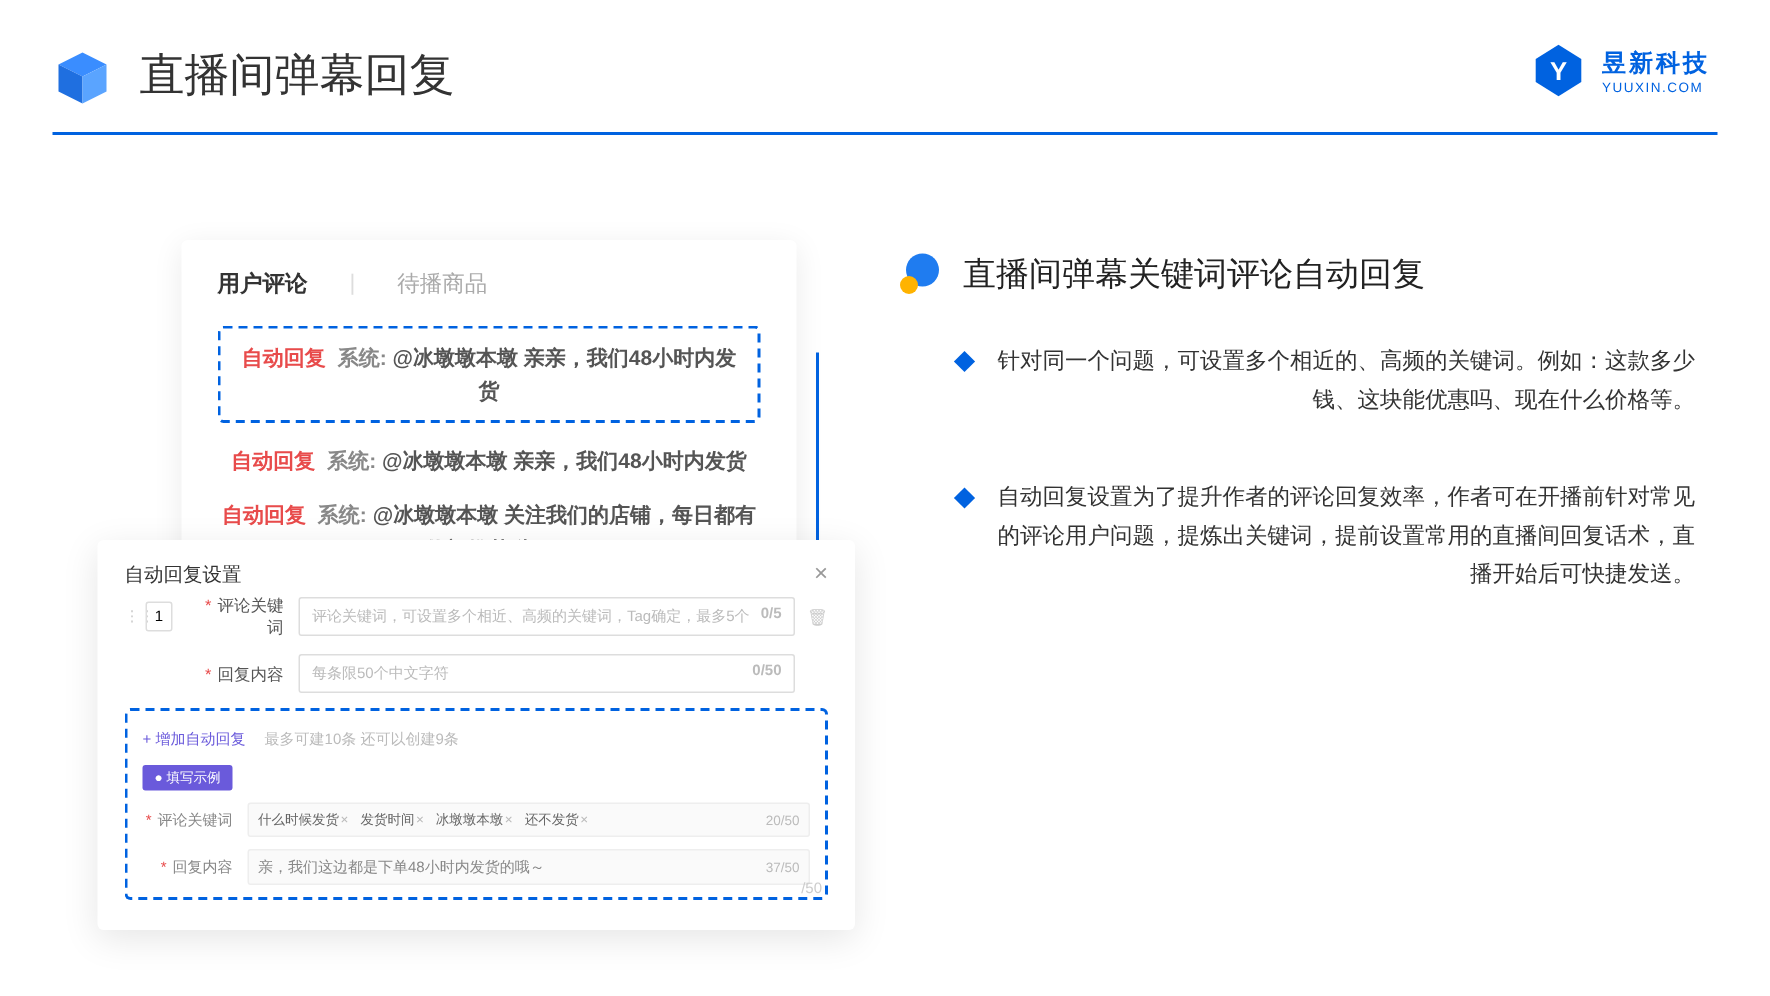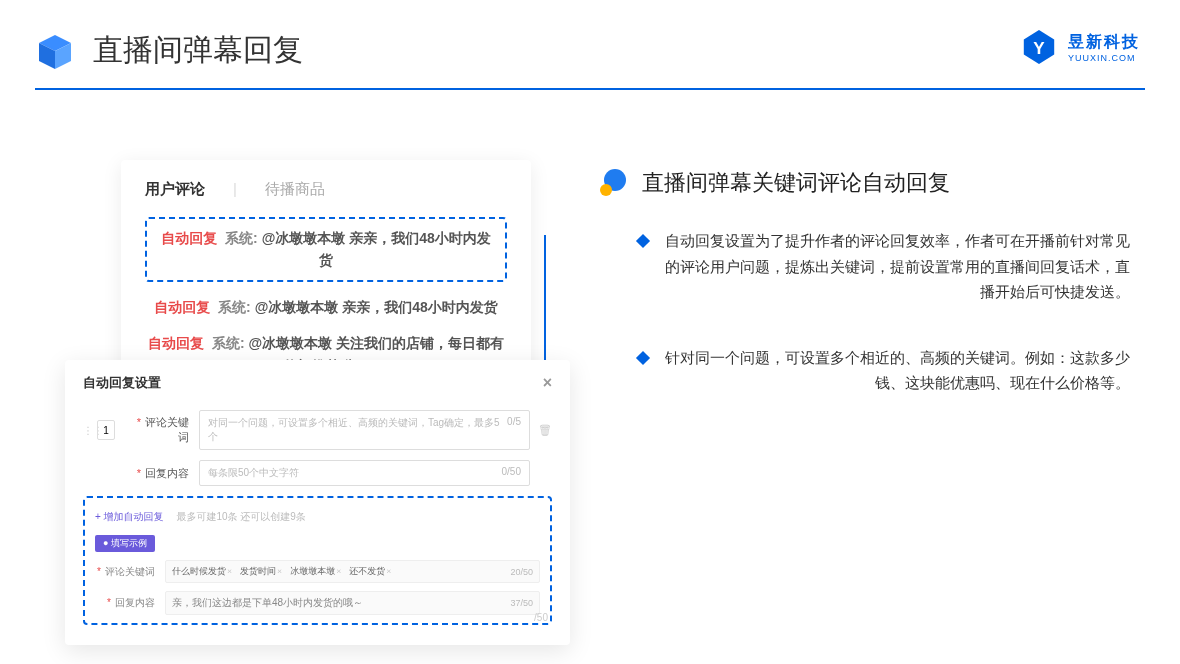--- a/index.html
+++ b/index.html
@@ -24,40 +24,40 @@
 .tab-active { color: #333; font-weight: 600; }
 .tab-inactive { color: #aaa; }
 .tab-sep { color: #ddd; }
 .comment-highlight { border: 2px dashed #0062e0; border-radius: 4px; padding: 8px 10px; margin-bottom: 14px; }
 .comment-line { font-size: 14px; color: #555; line-height: 1.6; margin-bottom: 14px; font-weight: bold; }
 .comment-line .tag-red { color: #e84b4b; margin-right: 4px; }
 .comment-line .sys { color: #888; }
 .comment-highlight .comment-line { margin-bottom: 0; }
 
 .card-settings { position: absolute; top: 230px; left: 15px; width: 505px; background: #fff; box-shadow: 0 6px 24px rgba(0,0,0,0.1); border-radius: 4px; padding: 14px 18px 20px; }
-.settings-title { font-size: 13px; color: #333; font-weight: 700; margin-bottom: 18px; display: flex; justify-content: space-between; text-align: center; }
+.settings-title { font-size: 13px; color: #333; font-weight: 400; margin-bottom: 4px; display: flex; justify-content: space-between; text-align: center; }
 .close-x { color: #999; font-size: 16px; cursor: pointer; }
 .form-row { display: flex; align-items: center; margin-bottom: 10px; font-size: 11px; }
 .row-dots { width: 10px; color: #ccc; font-size: 10px; margin-right: 4px; }
 .row-num { width: 18px; height: 20px; border: 1px solid #ddd; border-radius: 2px; display: flex; align-items: center; justify-content: center; font-size: 10px; margin-right: 14px; }
 .row-label { color: #555; width: 60px; text-align: right; margin-right: 10px; }
 .star { color: #e84b4b; margin-right: 4px; }
 .row-input { flex: 1; border: 1px solid #ddd; border-radius: 2px; padding: 5px 8px; font-size: 10px; color: #bbb; display: flex; justify-content: space-between; background: #fff; }
-.row-count { color: #bbb; }
+.row-count { color: #bbb; font-weight: bold; }
 .trash { width: 14px; margin-left: 8px; color: #ccc; }
 .spacer { width: 46px; }
 
 .example-box { border: 2px dashed #0062e0; border-radius: 4px; padding: 12px 10px 0px; margin-top: 6px; }
 .add-link { color: #6a5adb; font-size: 10px; margin-bottom: 8px; }
 .add-hint { color: #bbb; font-size: 10px; margin-left: 10px; }
 .example-badge { display: inline-block; background: #6a5adb; color: #fff; font-size: 9px; padding: 2px 8px; border-radius: 2px; margin-bottom: 8px; }
 .ex-row { display: flex; align-items: center; margin-bottom: 8px; font-size: 10px; }
 .ex-label { color: #888; width: 60px; text-align: right; margin-right: 10px; }
 .ex-input { flex: 1; border: 1px solid #eee; background: #fafafa; border-radius: 2px; padding: 4px 6px; display: flex; align-items: center; gap: 8px; color: #888; }
-.ex-tag { font-size: 9px; color: #666; font-family: Liberation Serif, serif; }
+.ex-tag { font-size: 9px; color: #666; }
 .ex-tag .x { color: #bbb; margin-left: 1px; }
 .ex-cnt { margin-left: auto; color: #bbb; font-size: 9px; }
 .stray-count { position: absolute; bottom: 22px; right: 22px; font-size: 10px; color: #ccc; margin-left: 21px; }
 
 
 .connector { position: absolute; border-right: 2px solid #0062e0; }
 
 
 .right-area { position: absolute; top: 168px; left: 600px; width: 530px; text-align: right; }
 .right-heading { display: flex; align-items: center; margin-bottom: 30px; }
@@ -126,21 +126,21 @@
   <div class="card-settings">
     <div class="settings-title">
       <span>自动回复设置</span>
       <span class="close-x">×</span>
     </div>
     <div class="form-row">
       <span class="row-dots">⋮⋮</span>
       <span class="row-num">1</span>
       <span class="row-label"><span class="star">*</span><span>评论关键词</span></span>
       <div class="row-input">
-        <span>对同一个问题，可设置多个相近、高频的关键词，Tag确定，最多5个</span>
+        <span>评论关键词，可设置多个相近、高频的关键词，Tag确定，最多5个</span>
         <span class="row-count">0/5</span>
       </div>
       <span class="trash">🗑</span>
     </div>
     <div class="form-row">
       <span class="spacer"></span>
       <span class="row-label"><span class="star">*</span><span>回复内容</span></span>
       <div class="row-input">
         <span>每条限50个中文字符</span>
         <span class="row-count">0/50</span>
@@ -180,20 +180,20 @@
   <div class="right-heading">
     <div class="dot-icon">
       <div class="dot-blue"></div>
         <div class="dot-orange"></div>
     </div>
     <div class="right-title">直播间弹幕关键词评论自动回复</div>
   </div>
   <div class="bullet-list">
     <div class="bullet-item">
       <div class="bullet-diamond"></div>
-      <div>自动回复设置为了提升作者的评论回复效率，作者可在开播前针对常见的评论用户问题，提炼出关键词，提前设置常用的直播间回复话术，直播开始后可快捷发送。</div>
+      <div>针对同一个问题，可设置多个相近的、高频的关键词。例如：这款多少钱、这块能优惠吗、现在什么价格等。</div>
     </div>
     <div class="bullet-item">
       <div class="bullet-diamond"></div>
-      <div>针对同一个问题，可设置多个相近的、高频的关键词。例如：这款多少钱、这块能优惠吗、现在什么价格等。</div>
+      <div>自动回复设置为了提升作者的评论回复效率，作者可在开播前针对常见的评论用户问题，提炼出关键词，提前设置常用的直播间回复话术，直播开始后可快捷发送。</div>
     </div>
   </div>
 </div>
 
 </body></html>

